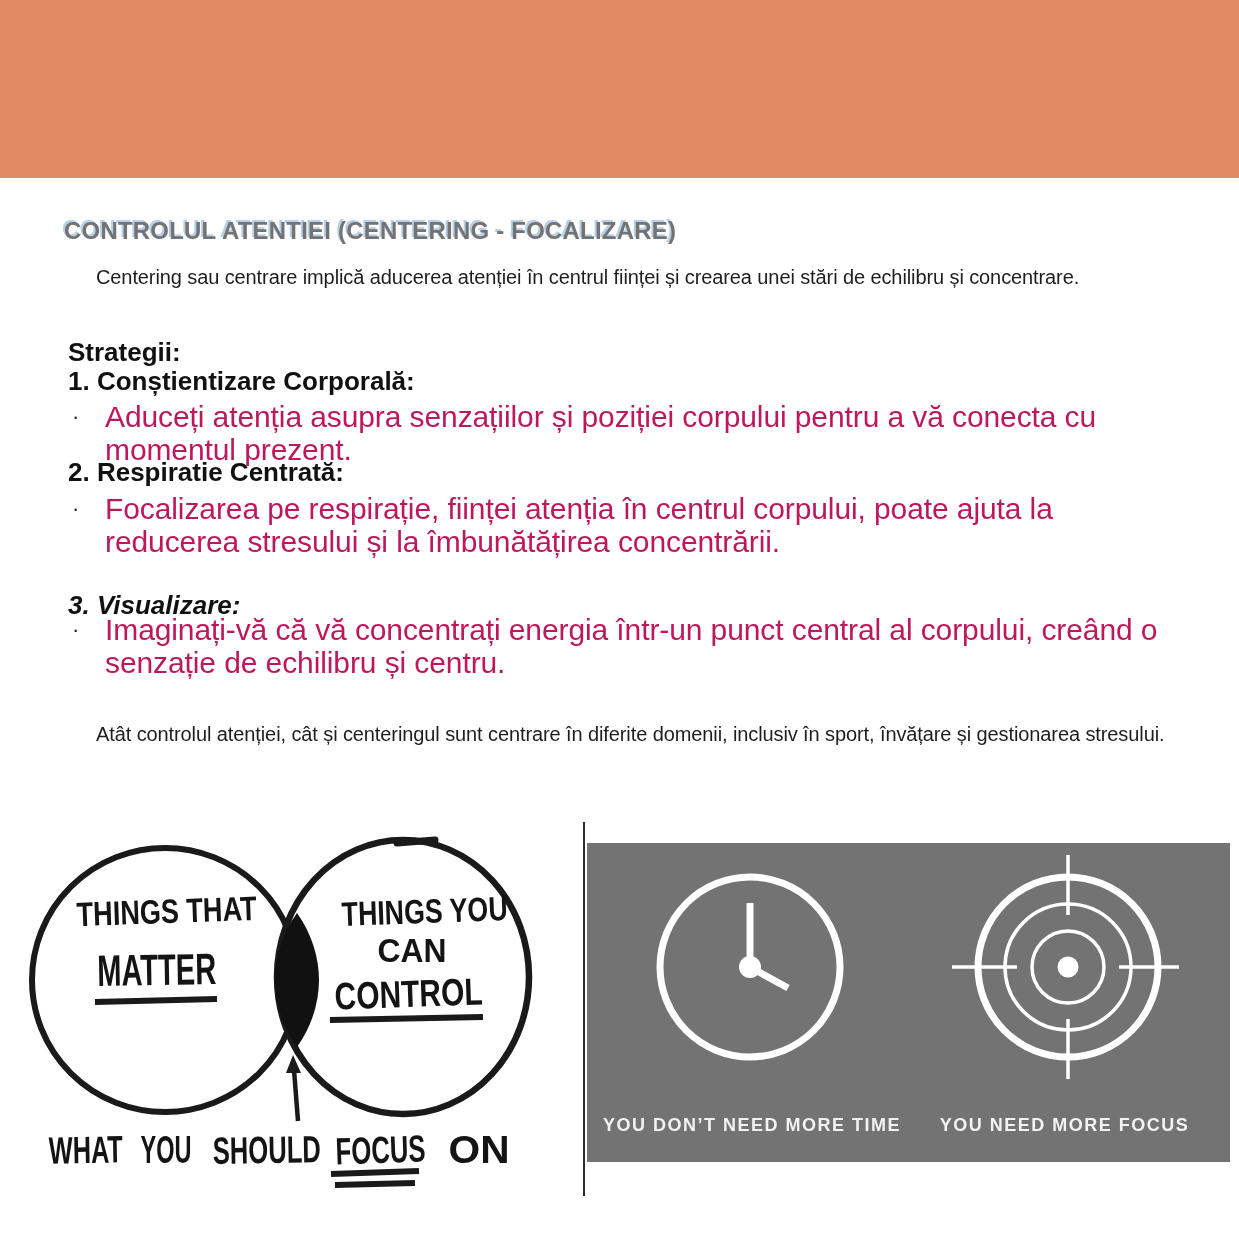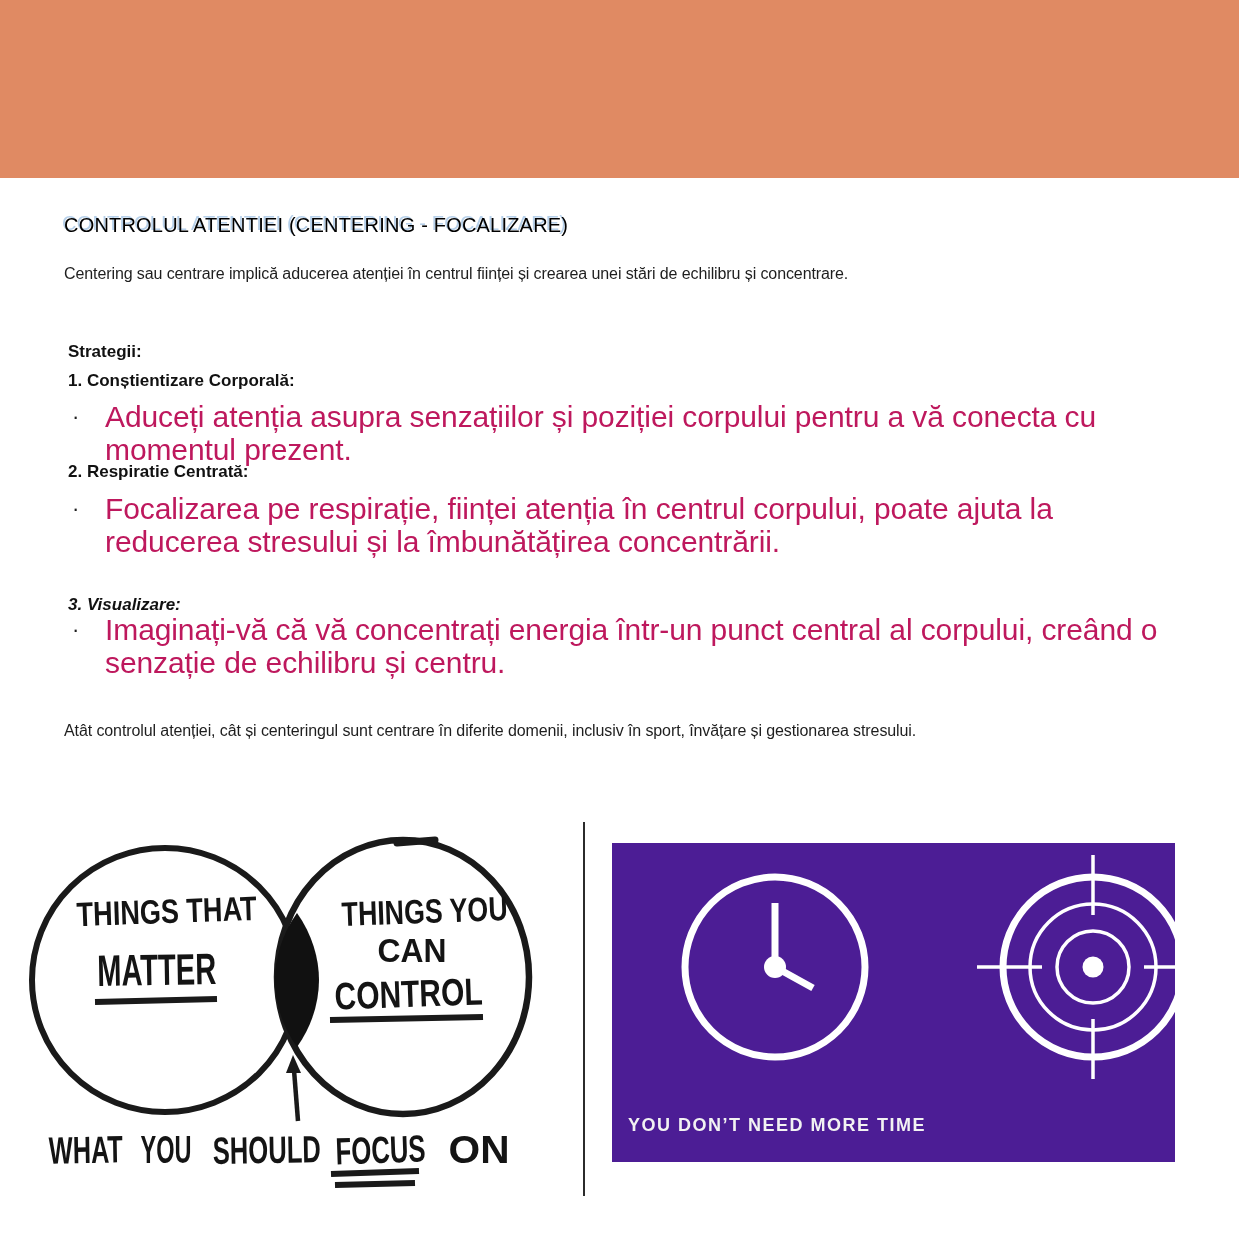--- a/index.html
+++ b/index.html
@@ -1,30 +1,30 @@
 <!DOCTYPE html>
 <html><head>
 <meta charset="utf-8">
 <style>
   html,body{margin:0;padding:0;background:#ffffff;}
   body{width:1239px;height:1241px;position:relative;overflow:hidden;
        font-family:"Liberation Sans",sans-serif;color:#202020;}
   .banner{position:absolute;left:0;top:0;width:1239px;height:178px;background:#E08A63;}
-  .heading{position:absolute;left:64px;top:201px;font-size:20px;font-weight:normal;
-           letter-spacing:.2px;color:#000000;text-shadow:-2px -2px 0 #B6D0EA;}
-  .body-text{position:absolute;font-size:16px;line-height:33px;color:#1e1e1e;letter-spacing:-.1px;}
+  .heading{position:absolute;left:64px;top:201px;font-size:24px;font-weight:bold;
+           letter-spacing:.2px;color:#737373;text-shadow:-2px -2px 0 #B6D0EA;}
+  .body-text{position:absolute;font-size:20px;line-height:33px;color:#1e1e1e;letter-spacing:-.1px;margin-left:32px;}
   .intro{left:64px;top:241px;width:1112px;}
   .outro{left:64px;top:698px;width:1112px;}
-  .label-bold{position:absolute;left:68px;font-size:17px;font-weight:bold;color:#111;line-height:24px;}
+  .label-bold{position:absolute;left:68px;font-size:26px;font-weight:bold;color:#111;line-height:24px;}
   .bullet-row{position:absolute;left:72px;width:1103px;display:flex;align-items:flex-start;}
   .bullet-dot{flex:0 0 33px;font-size:22px;line-height:33px;color:#1e1e1e;}
   .bullet-text{flex:1;font-size:30px;line-height:33px;color:#be185d;letter-spacing:-.1px;}
   .venn-figure{position:absolute;left:10px;top:830px;width:540px;height:410px;}
   .divider{position:absolute;left:583px;top:822px;width:2px;height:374px;background:#2b2b2b;}
-  .focus-panel{position:absolute;left:612px;top:843px;width:563px;height:319px;background:#4c1d95;}
+  .focus-panel{position:absolute;left:587px;top:843px;width:643px;height:319px;background:#737373;}
   .panel-caption{position:absolute;top:272px;font-size:18px;font-weight:bold;letter-spacing:1.5px;
                  color:#F2F2F2;text-align:center;white-space:nowrap;}
   .panel-caption.left{left:10px;width:310px;}
   .panel-caption.right{left:330px;width:295px;}
   svg text{font-family:"Liberation Sans",sans-serif;font-weight:bold;fill:#141414;}
 </style>
 </head>
 <body>
 
 <div class="banner"></div>
@@ -101,13 +101,14 @@
       <circle cx="481" cy="124" r="63" fill="none" stroke="#ffffff" stroke-width="3.5"></circle>
       <circle cx="481" cy="124" r="36" fill="none" stroke="#ffffff" stroke-width="3.5"></circle>
       <circle cx="481" cy="124" r="10.5" fill="#ffffff"></circle>
       <line x1="481" y1="12" x2="481" y2="72" stroke="#ffffff" stroke-width="3.5"></line>
       <line x1="481" y1="176" x2="481" y2="236" stroke="#ffffff" stroke-width="3.5"></line>
       <line x1="365" y1="124" x2="430" y2="124" stroke="#ffffff" stroke-width="3.5"></line>
       <line x1="532" y1="124" x2="592" y2="124" stroke="#ffffff" stroke-width="3.5"></line>
     </g>
   </svg>
   <div class="panel-caption left">YOU DON’T NEED MORE TIME</div>
+  <div class="panel-caption right">YOU NEED MORE FOCUS</div>
 </div>
 
 </body></html>

